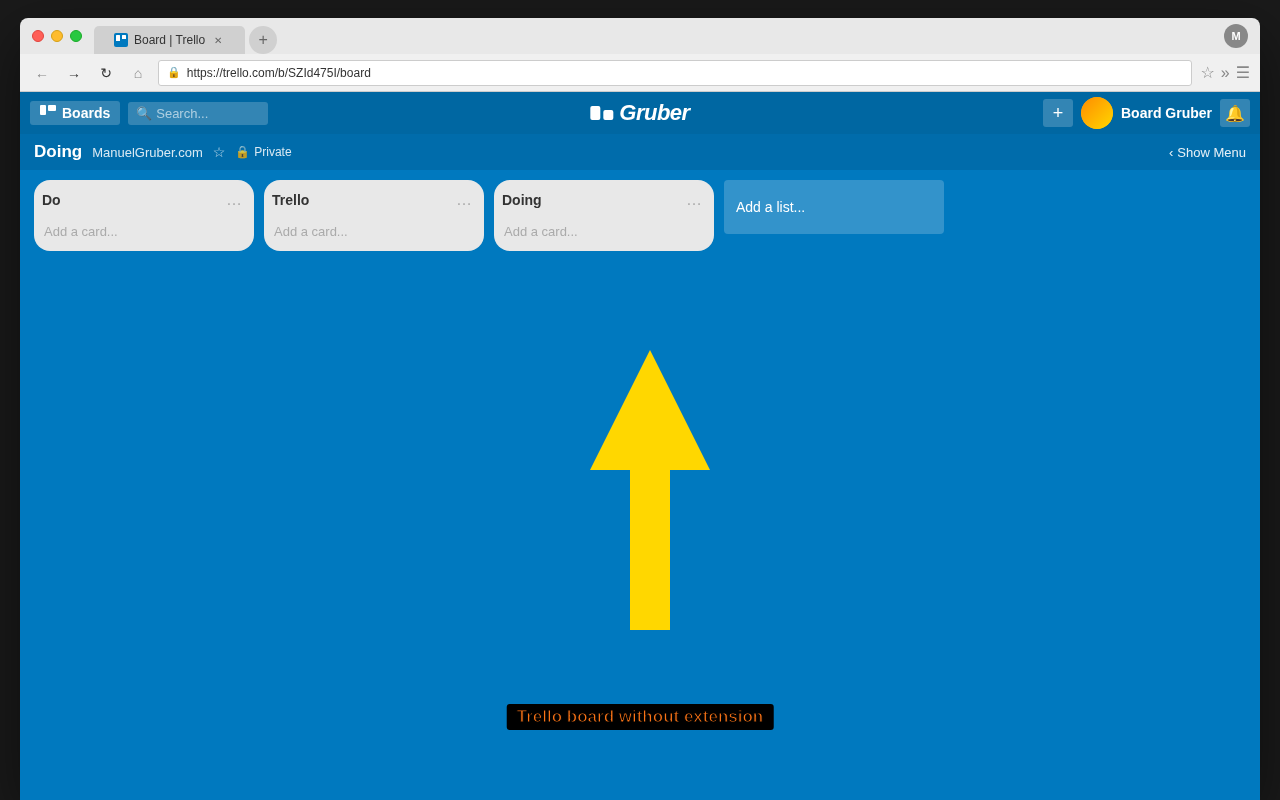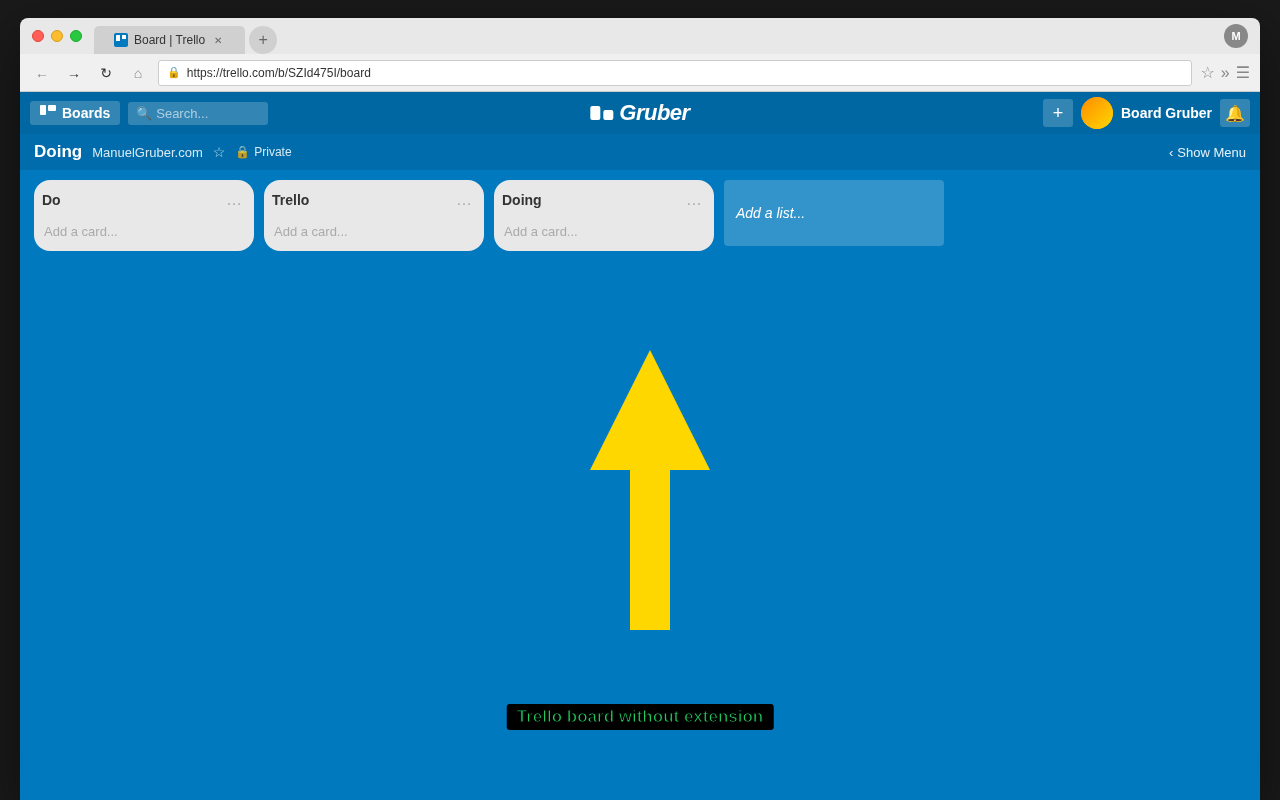--- a/index.html
+++ b/index.html
@@ -425,23 +425,22 @@
       cursor: pointer;
       padding: 4px 2px;
       display: block;
     }
 
     .add-list-area {
       background: rgba(255,255,255,0.2);
       border-radius: 4px;
       width: 220px;
       min-width: 220px;
-      padding: 24px 12px;
-      cursor: pointer;
-      font-style: italic;
+      padding: 18px 12px;
+      cursor: pointer;
     }
 
     .add-list-text {
       color: white;
       font-size: 14px;
       font-weight: 500;
     }
 
     
     .annotation-overlay {
@@ -605,18 +604,18 @@
 
           <defs>
             <marker id="arrowhead" markerWidth="20" markerHeight="14" refX="10" refY="7" orient="auto">
               <polygon points="0 14, 10 0, 20 14" fill="#FFD700"></polygon>
             </marker>
           </defs>
 
           <polygon points="610,290 610,460 650,460 650,290" fill="#FFD700"></polygon>
           <polygon points="570,300 630,180 690,300" fill="#FFD700"></polygon>
         </svg>
-        <div class="annotation-text" style="position:absolute; bottom:70px; left:50%; transform:translateX(-50%); color:#22c55e; font-size:17px; font-weight:900; white-space:nowrap; -webkit-text-stroke:1px black; background:black; padding:3px 10px; border-radius:3px;">Trello board without extension</div>
+        <div class="annotation-text" style="position:absolute; bottom:70px; left:50%; transform:translateX(-50%); color:#f97316; font-size:17px; font-weight:900; white-space:nowrap; -webkit-text-stroke:1px black; background:black; padding:3px 10px; border-radius:3px;">Trello board without extension</div>
       </div>
 
     </div>
   </div>
 </div>
 
 </body></html>

